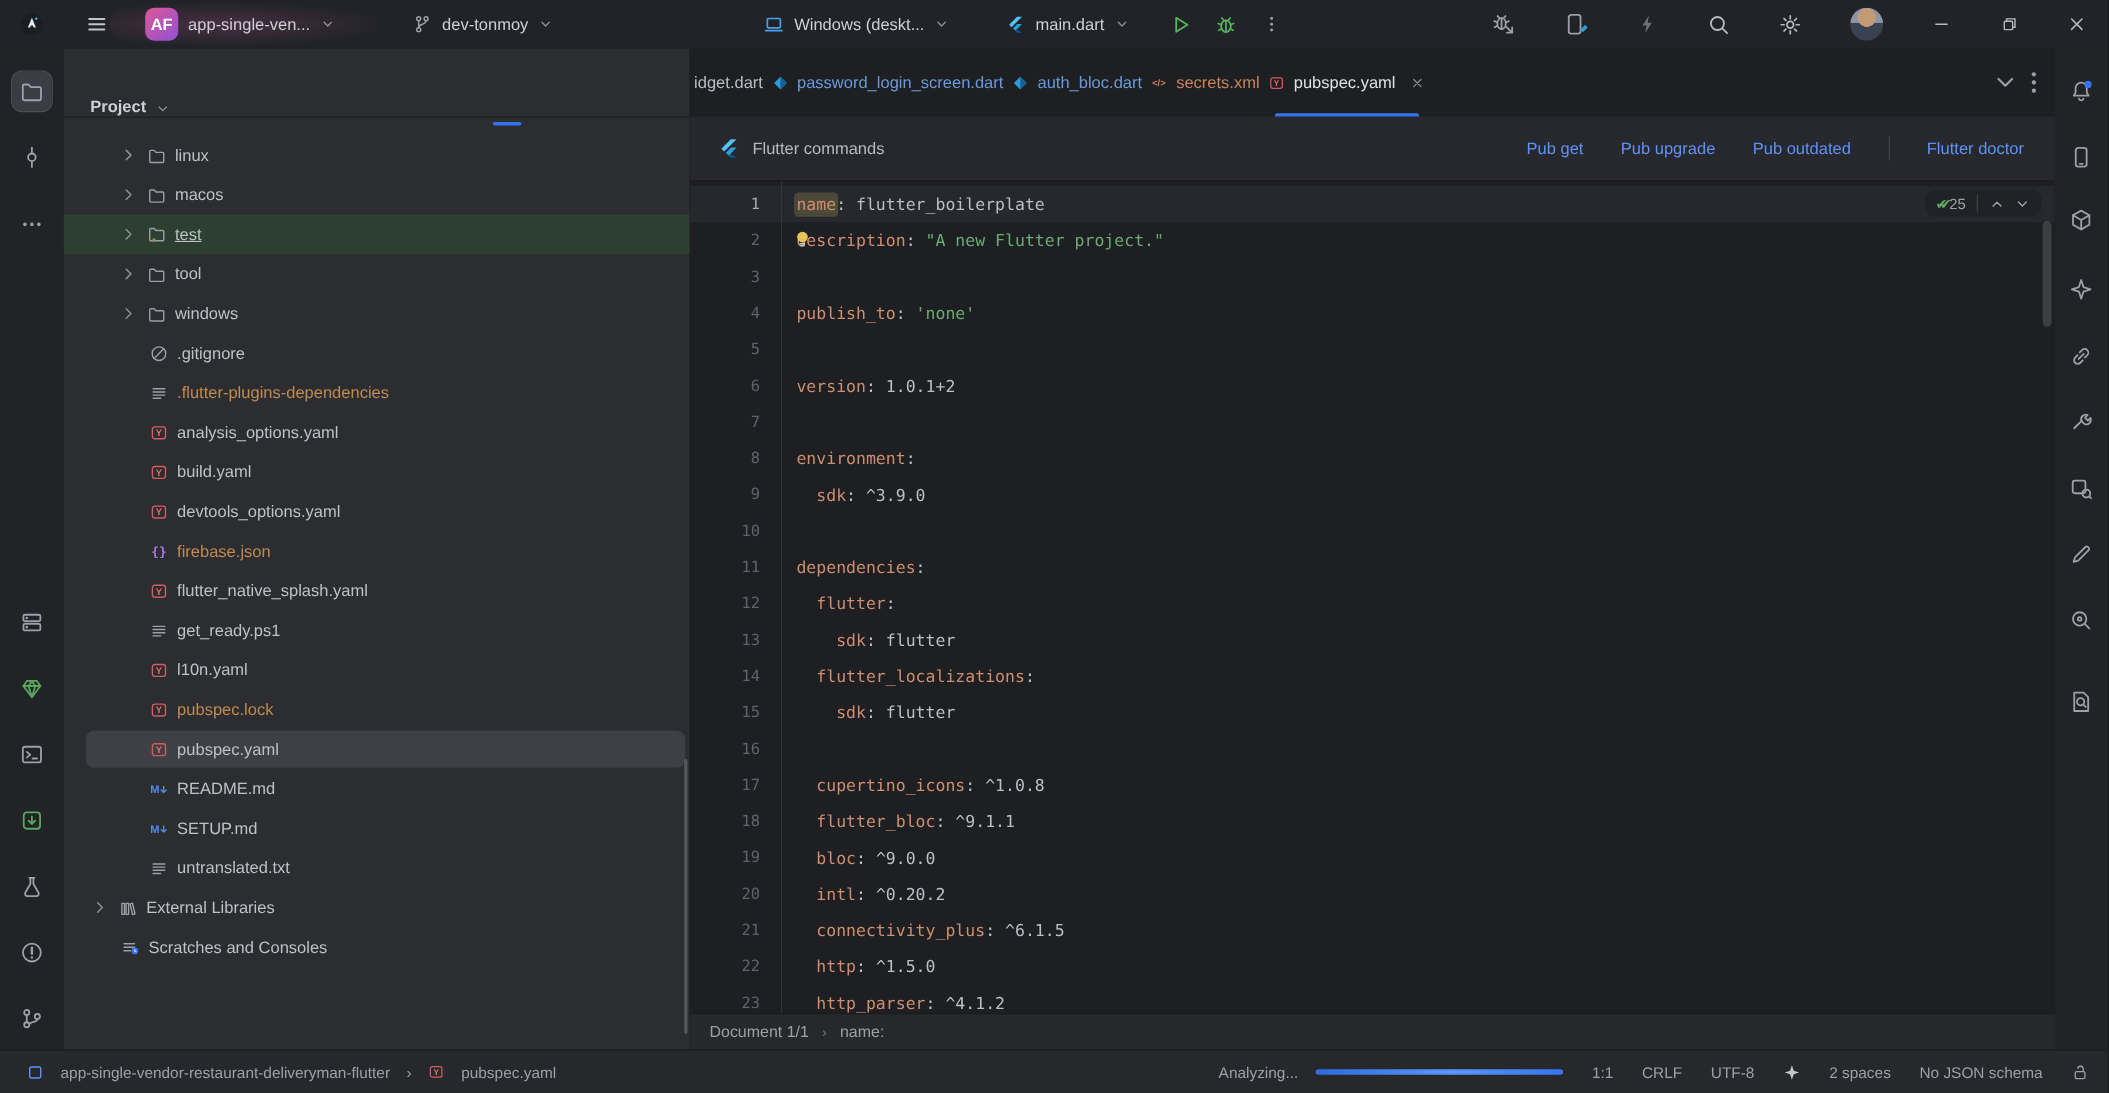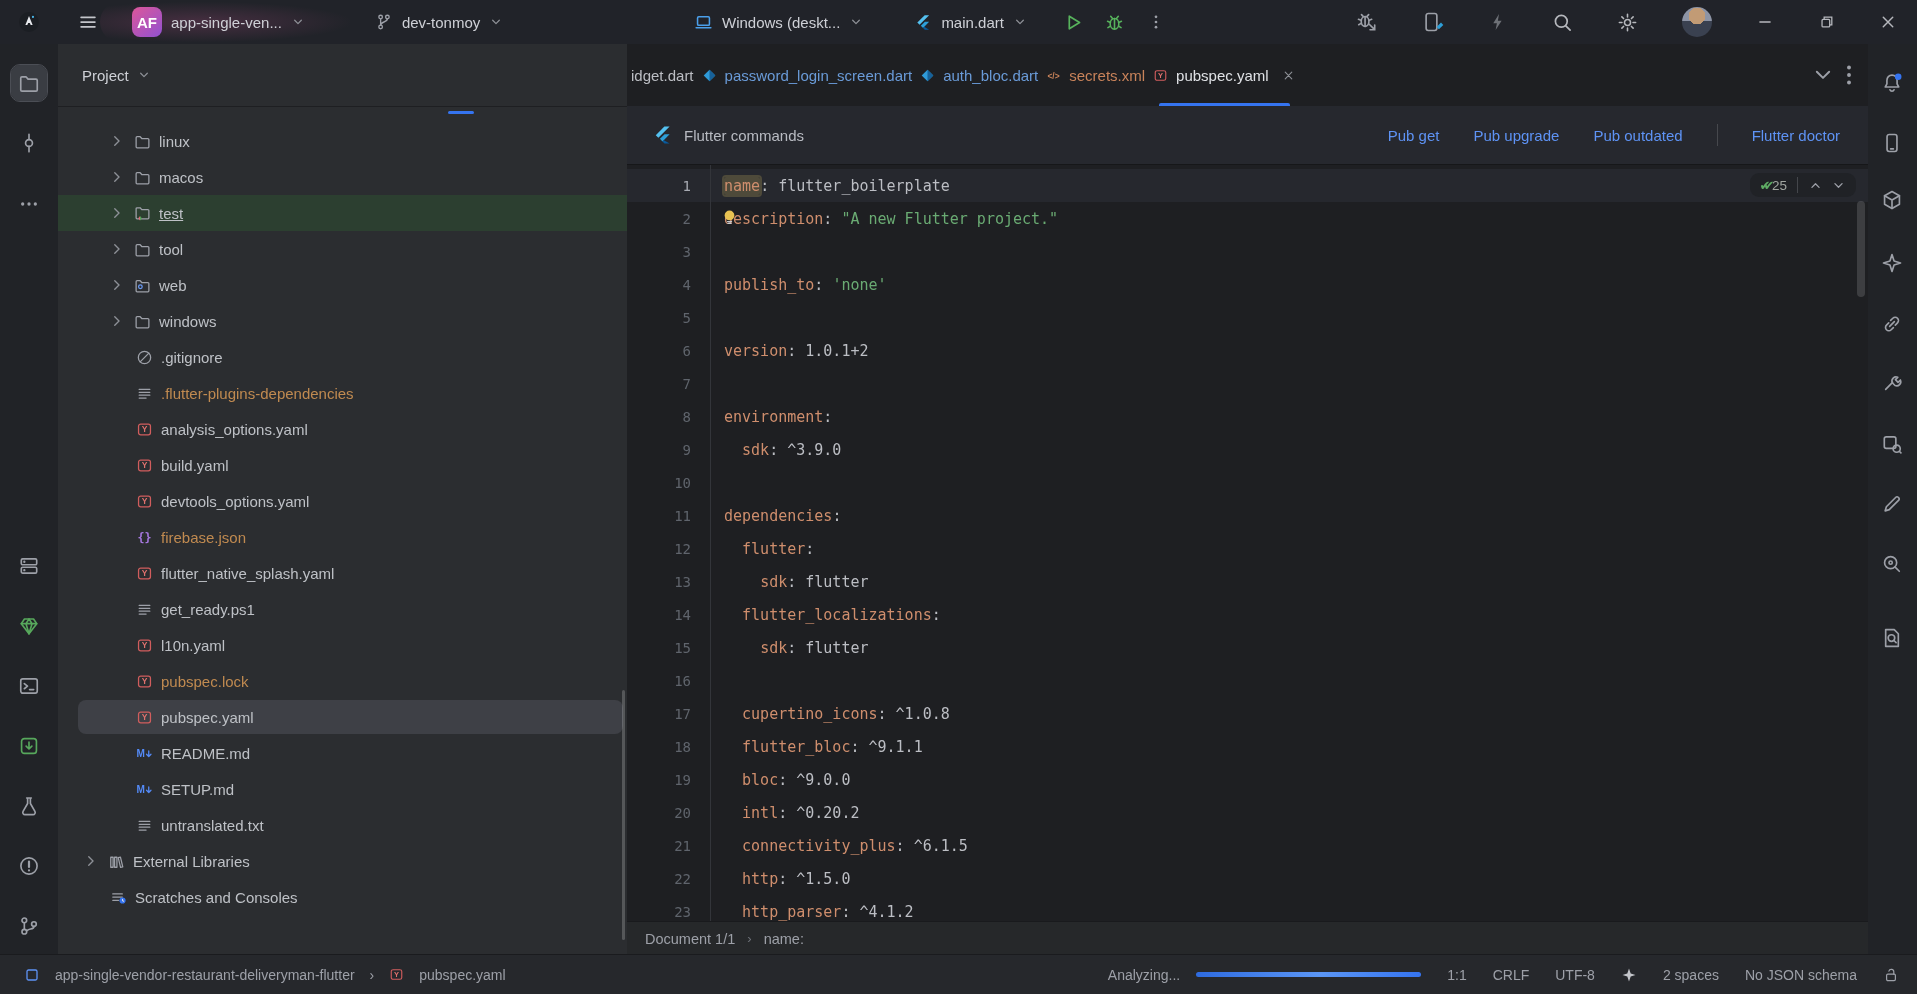--- a/index.html
+++ b/index.html
@@ -28,22 +28,22 @@
   .leftrail{position:absolute;top:44px;left:0;width:58px;bottom:39px;background:#212327;border-right:1px solid #1a1c1f}
   .rightrail{position:absolute;top:44px;right:0;width:49px;bottom:39px;background:#212327;border-left:1px solid #1a1c1f}
   .rail-btn{position:absolute;width:36px;height:36px;border-radius:9px;display:flex;align-items:center;justify-content:center;color:#9da0a8}
   .leftrail .rail-btn{left:11px}
   .rightrail .rail-btn{left:6px}
   .rail-btn.active{background:#3a3d43;outline:1px solid #4b4e55}
   .rail-btn .ico{width:22px;height:22px}
 
   
   .project{position:absolute;top:44px;left:58px;width:569px;bottom:39px;background:#2b2d30}
-  .proj-head{height:62px;display:flex;align-items:center;gap:8px;padding:0 14px 0 24px;border-bottom:1px solid #1e1f22;
-             font-size:15px;font-weight:normal;color:#ced0d6}
+  .proj-head{height:62px;display:flex;align-items:flex-end;gap:8px;padding:0 14px 0 24px;border-bottom:1px solid #1e1f22;
+             font-size:15px;font-weight:bold;color:#ced0d6}
   .tree{position:relative;padding-top:16px;font-size:15px;color:#bec1c6}
   .row{height:36px;display:flex;align-items:center;gap:8px;position:relative;cursor:default}
   .row>*{position:relative;z-index:1}
   .row .chev{width:18px;height:18px;color:#8e9197}
   .row .fico{width:17px;height:17px;color:#9da0a8}
   .row.green{background:#2c3f30}
   .row.selected::before{content:"";position:absolute;left:20px;right:4px;top:1px;bottom:1px;background:#3e4046;border-radius:8px;z-index:0}
   .row .lab.orange{color:#c08a50}
   .proj-scroll{position:absolute;right:2px;top:646px;width:3px;height:250px;background:rgba(255,255,255,.20);border-radius:2px}
   .tree-top-mark{position:absolute;top:4px;left:390px;width:26px;height:3px;background:#3574f0;border-radius:2px}
@@ -471,34 +471,20 @@
             <svg viewBox="0 0 16 16" fill="none" stroke="currentColor" stroke-width="1.2" stroke-linecap="round" stroke-linejoin="round">
               <path d="M6 4.2L9.8 8 6 11.8"></path>
             </svg>
           </span>
           <span class="ico fico">
             <svg viewBox="0 0 16 16" fill="none" stroke="currentColor" stroke-width="1.2" stroke-linecap="round" stroke-linejoin="round">
               <path d="M2 13V4.4c0-.5.4-.9.9-.9h2.9l1.5 1.7h5.8c.5 0 .9.4.9.9V13c0 .5-.4.9-.9.9H2.9A.9.9 0 012 13z"></path>
             </svg>
           </span>
           <span class="lab">tool</span>
-        </div>
-        <div class="row" style="padding-left: 50px;">
-          <span class="ico chev">
-            <svg viewBox="0 0 16 16" fill="none" stroke="currentColor" stroke-width="1.2" stroke-linecap="round" stroke-linejoin="round">
-              <path d="M6 4.2L9.8 8 6 11.8"></path>
-            </svg>
-          </span>
-          <span class="ico fico">
-            <svg viewBox="0 0 16 16" fill="none" stroke="currentColor" stroke-width="1.2" stroke-linecap="round" stroke-linejoin="round">
-              <path d="M2 13V4.4c0-.5.4-.9.9-.9h2.9l1.5 1.7h5.8c.5 0 .9.4.9.9V13c0 .5-.4.9-.9.9H2.9A.9.9 0 012 13z"></path>
-              <circle cx="6" cy="9.2" r="1.7" stroke="#6a9bf7"></circle>
-            </svg>
-          </span>
-          <span class="lab">web</span>
         </div>
         <div class="row" style="padding-left: 50px;">
           <span class="ico chev">
             <svg viewBox="0 0 16 16" fill="none" stroke="currentColor" stroke-width="1.2" stroke-linecap="round" stroke-linejoin="round">
               <path d="M6 4.2L9.8 8 6 11.8"></path>
             </svg>
           </span>
           <span class="ico fico">
             <svg viewBox="0 0 16 16" fill="none" stroke="currentColor" stroke-width="1.2" stroke-linecap="round" stroke-linejoin="round">
               <path d="M2 13V4.4c0-.5.4-.9.9-.9h2.9l1.5 1.7h5.8c.5 0 .9.4.9.9V13c0 .5-.4.9-.9.9H2.9A.9.9 0 012 13z"></path>

